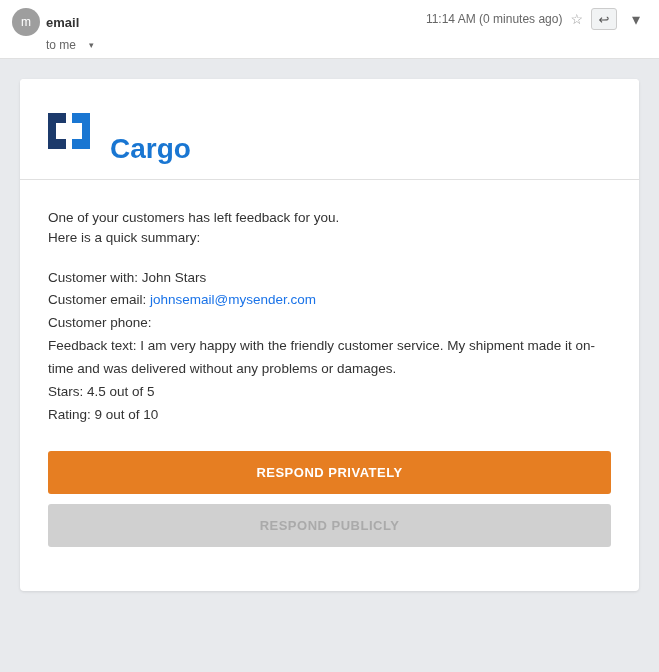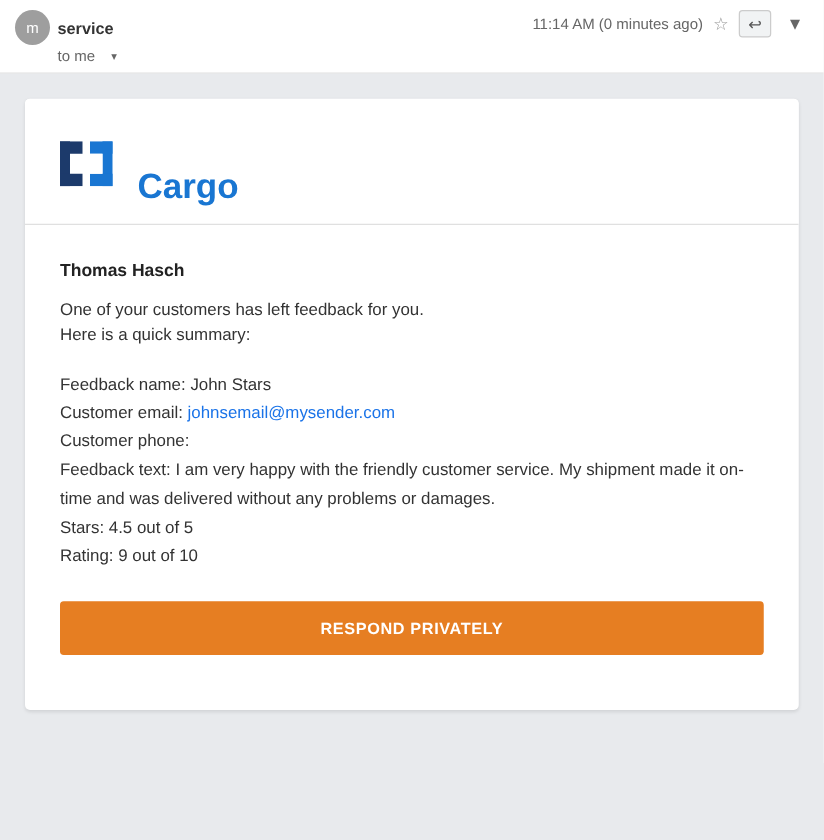--- a/index.html
+++ b/index.html
@@ -211,21 +211,21 @@
   </style>
 </head>
 <body>
 
 <div class="email-header">
   <div class="email-header-left">
     <div class="sender-row">
       <div class="avatar">
         <span>m</span>
       </div>
-      <span class="sender-name">service</span>
+      <span class="sender-name">email</span>
     </div>
     <div class="to-me-row">
       <span class="to-me-text">to me</span>
       <span class="dropdown-arrow">▾</span>
     </div>
   </div>
   <div class="email-header-right">
     <span class="timestamp">11:14 AM (0 minutes ago)</span>
     <span class="star-icon">☆</span>
     <div class="reply-btn">
@@ -253,30 +253,29 @@
           <rect x="34" y="0" width="8" height="36" fill="#1976d2"></rect>
           <rect x="24" y="26" width="18" height="10" fill="#1976d2"></rect>
 
           <rect x="24" y="10" width="10" height="16" fill="#fff"></rect>
         </svg>
         <span class="logo-text">Cargo</span>
       </div>
     </div>
 
     <div class="email-content">
-      <div class="recipient-name">Thomas Hasch</div>
 
       <div class="intro-text">
         <span>One of your customers has left feedback for you.</span><br>
         <span>Here is a quick summary:</span>
       </div>
 
       <div class="details-section">
         <div>
-          <span>Feedback name:</span>
+          <span>Customer with:</span>
           <span>John Stars</span>
         </div>
         <div>
           <span>Customer email:</span>
           <a class="detail-link" href="#">johnsemail@mysender.com</a>
         </div>
         <div>
           <span>Customer phone:</span>
         </div>
         <div>
@@ -288,17 +287,18 @@
           <span>4.5 out of 5</span>
         </div>
         <div>
           <span>Rating:</span>
           <span>9 out of 10</span>
         </div>
       </div>
 
       <div class="buttons-section">
         <button class="btn-respond-private">RESPOND PRIVATELY</button>
+        <button class="btn-respond-public">RESPOND PUBLICLY</button>
       </div>
     </div>
 
   </div>
 </div>
 
 </body></html>

